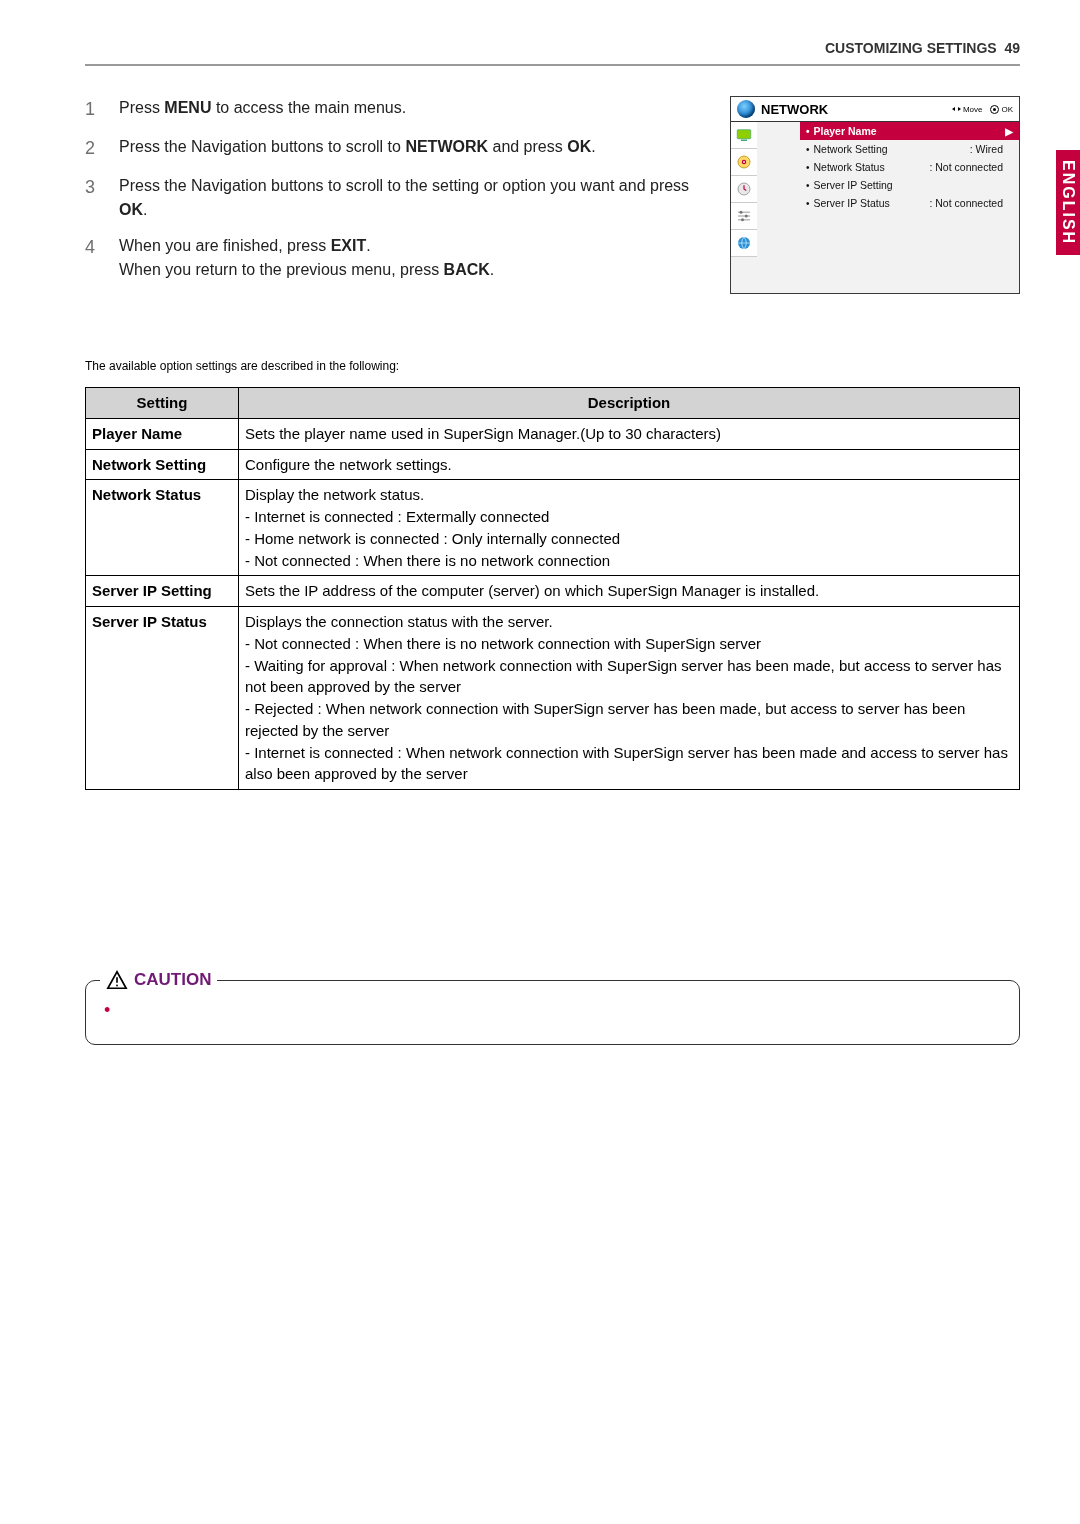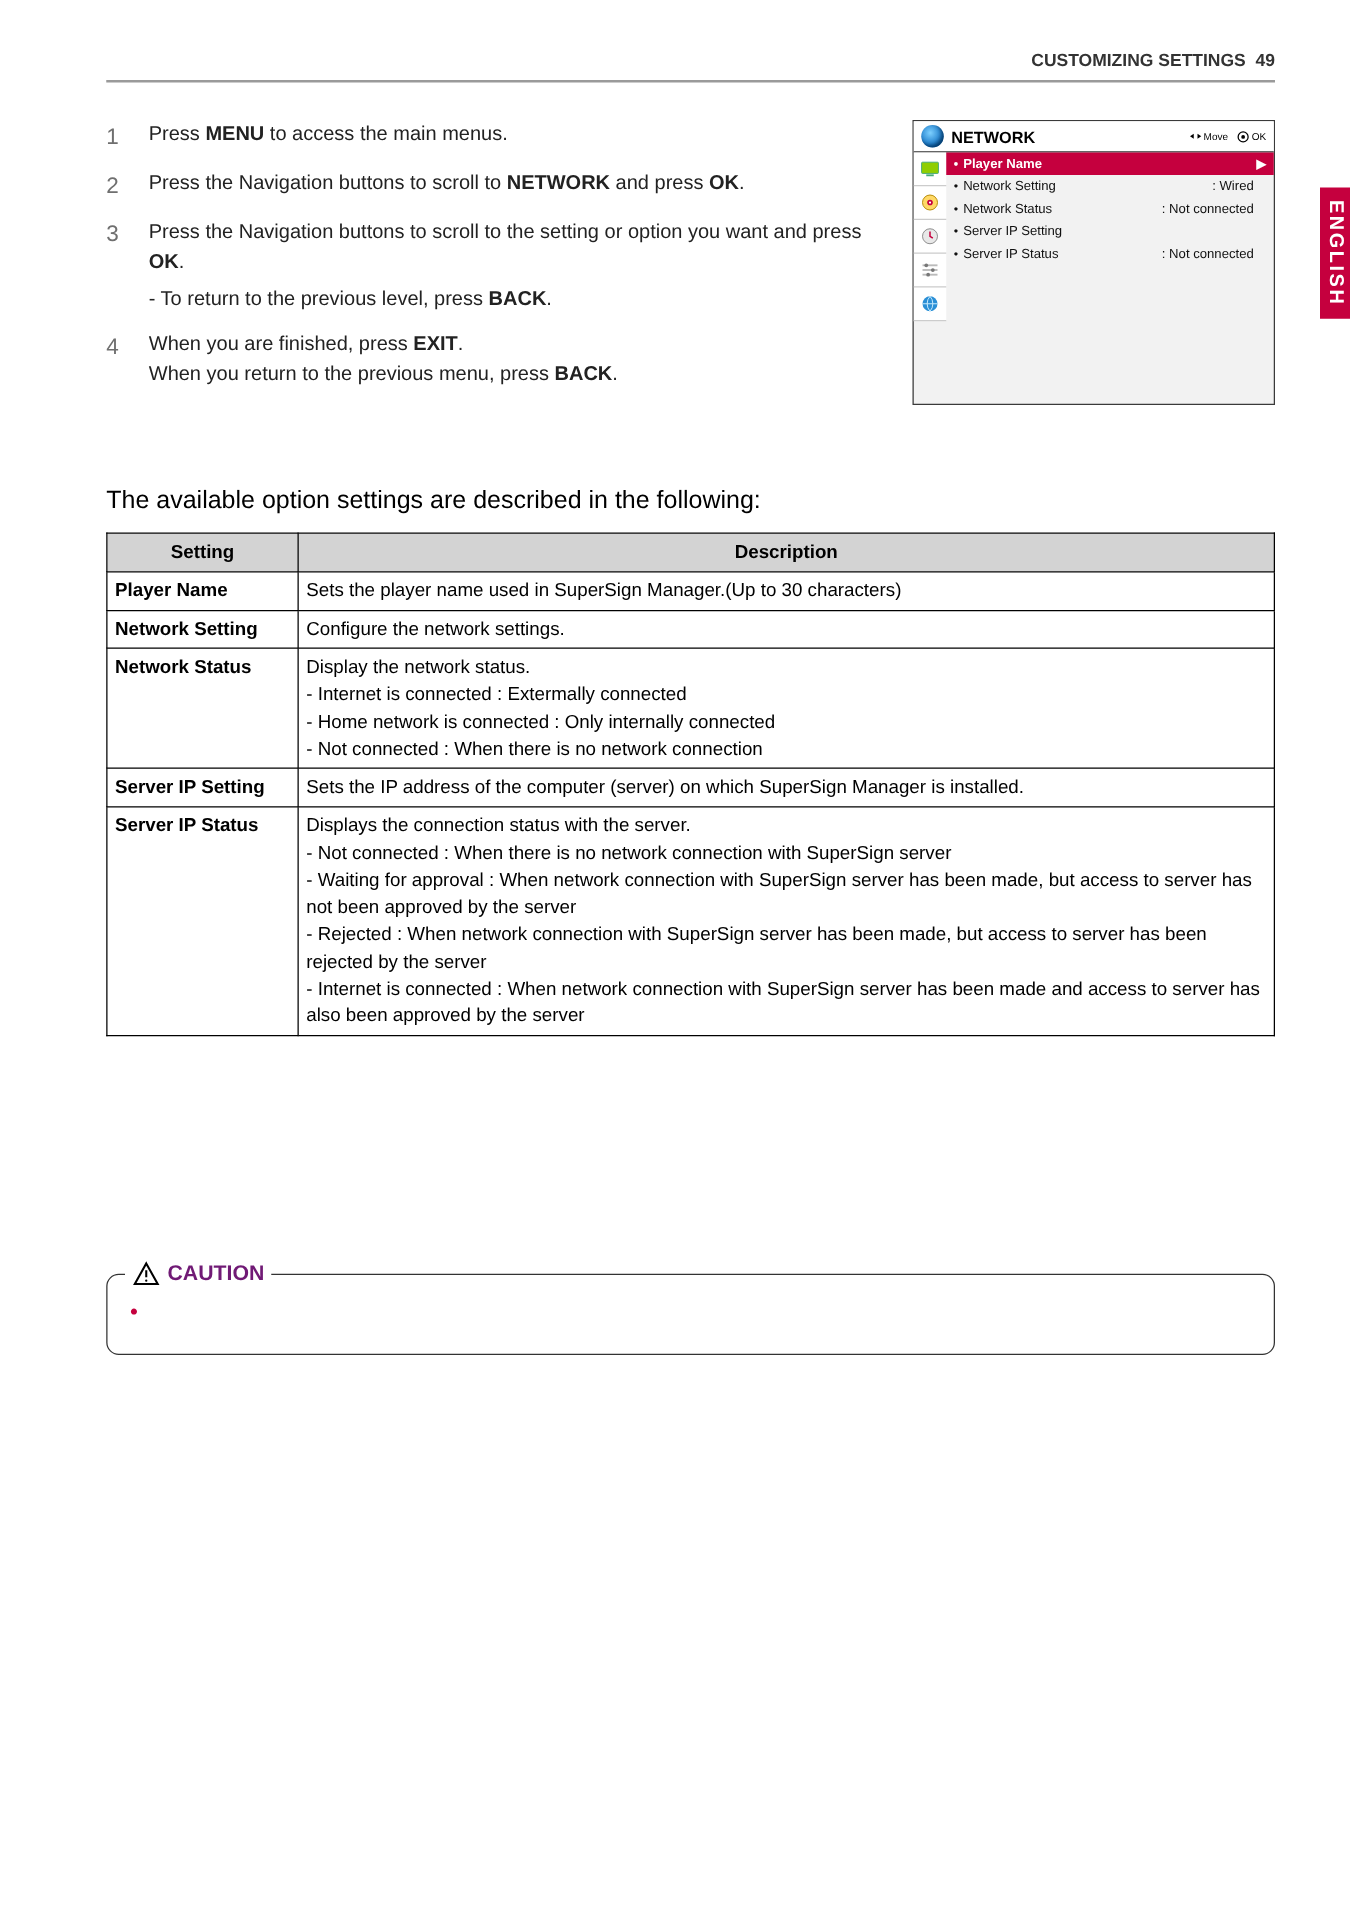--- a/index.html
+++ b/index.html
@@ -79,21 +79,21 @@
   .osd-title { font-weight: bold; font-size: 13px; }
   .osd-ctlbar { margin-left: auto; display: flex; align-items: center; gap: 8px; }
   .osd-move, .osd-ok { font-size: 8px; display: flex; align-items: center; gap: 2px; }
   .osd-ok-dot { width: 7px; height: 7px; border: 1px solid #000; border-radius: 50%; display:inline-block; position:relative;}
   .osd-ok-dot::after{content:"";position:absolute;top:2px;left:2px;width:3px;height:3px;border-radius:50%;background:#000;}
   .osd-move-ic { width: 9px; height:9px; position: relative; }
   .osd-move-ic::before,.osd-move-ic::after{content:"";position:absolute;border:2px solid transparent;}
   .osd-move-ic::before{left:-2px;top:2px;border-right:3px solid #000;}
   .osd-move-ic::after{right:-2px;top:2px;border-left:3px solid #000;}
 
-  .osd-body { display: flex; }
+  .osd-body { display: flex; gap: 43px; }
   .osd-sidebar { width: 26px; background: #fff; }
   .osd-sidebar .ico {
     width: 26px; height: 26px; border-bottom: 1px solid #ccc;
     display: flex; align-items: center; justify-content: center;
   }
   .ico svg { width: 18px; height: 18px; }
   .osd-list { flex: 1; }
   .osd-row {
     display: flex;
     align-items: center;
@@ -103,21 +103,21 @@
   .osd-row .bullet { margin-right: 4px; font-size: 10px; }
   .osd-row .val { margin-left: auto; margin-right: 10px; }
   .osd-row.sel {
     background: #c5003e;
     color: #fff;
     font-weight: bold;
     justify-content: space-between;
   }
   .osd-row.sel .arrow { font-size: 10px; }
 
-  .intro { font-size: 20px; margin: 65px 0 14px 0; }
+  .intro { font-size: 12px; margin: 65px 0 14px 0; }
 
   table.settings {
     border-collapse: collapse;
     width: 100%;
     font-size: 15px;
   }
   table.settings th, table.settings td {
     border: 1px solid #000;
     padding: 4px 6px;
     text-align: left;
@@ -174,21 +174,21 @@
           <div class="step">
             <div class="step-num">1</div>
             <div class="step-body">Press <b>MENU</b> to access the main menus.</div>
           </div>
           <div class="step">
             <div class="step-num">2</div>
             <div class="step-body">Press the Navigation buttons to scroll to <b>NETWORK</b> and press <b>OK</b>.</div>
           </div>
           <div class="step">
             <div class="step-num">3</div>
-            <div class="step-body">Press the Navigation buttons to scroll to the setting or option you want and press <b>OK</b>.<div class="sub">- To return to the previous level, press <b>BACK</b>.</div></div>
+            <div class="step-body">Press the Navigation buttons to scroll to the setting or option you want and press <b>OK</b>.</div>
           </div>
           <div class="step">
             <div class="step-num">4</div>
             <div class="step-body">When you are finished, press <b>EXIT</b>.<br>When you return to the previous menu, press <b>BACK</b>.</div>
           </div>
         </div>
     </div>
 
     <div class="osd">
       <div class="osd-header">

